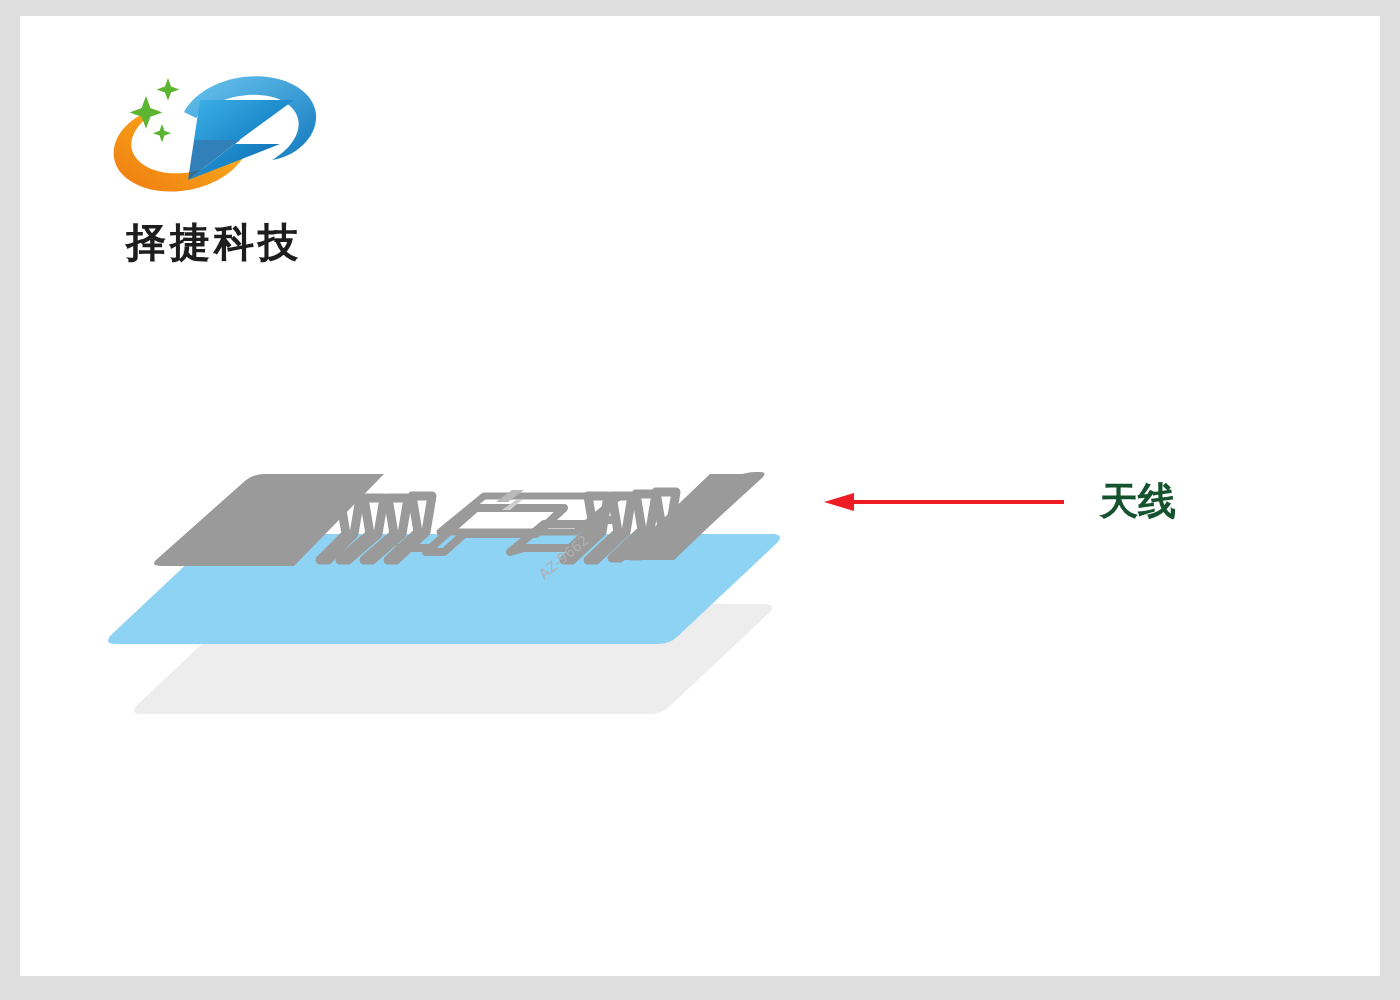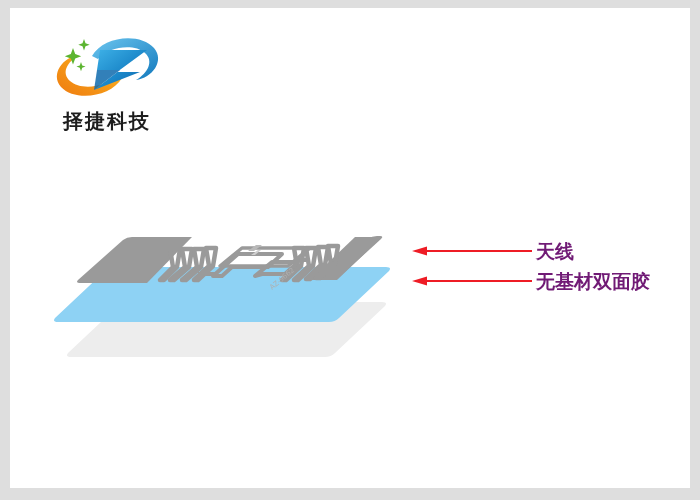--- a/index.html
+++ b/index.html
@@ -72,25 +72,25 @@
     height: 26px;
     display: flex;
     align-items: center;
   }
   .callout-arrow {
     width: 120px;
     height: 12px;
     flex: 0 0 auto;
   }
   .callout-label {
-    margin-left: 4px;
+    margin-left: 18px;
     font-family: "DejaVu Sans", "Liberation Sans", sans-serif;
     font-size: 19px;
     font-weight: bold;
-    color: #701a75;
+    color: #14532d;
     white-space: nowrap;
     line-height: 1;
   }
   #callout-0 { left: 402px; top: 230px; }
   #callout-1 { left: 402px; top: 260px; }
   #callout-2 { left: 402px; top: 298px; }
 </style>
 </head>
 <body>
 
@@ -180,23 +180,16 @@
     </svg>
 
     <div class="callout" id="callout-0">
       <svg class="callout-arrow" viewBox="0 0 120 12">
         <line x1="14" y1="6" x2="120" y2="6" stroke="#ee1c25" stroke-width="2"></line>
         <path d="M0 6 L 15 1.5 L 15 10.5 Z" fill="#ee1c25"></path>
       </svg>
       <span class="callout-label">天线</span>
     </div>
 
-    <div class="callout" id="callout-1">
-      <svg class="callout-arrow" viewBox="0 0 120 12">
-        <line x1="14" y1="6" x2="120" y2="6" stroke="#ee1c25" stroke-width="2"></line>
-        <path d="M0 6 L 15 1.5 L 15 10.5 Z" fill="#ee1c25"></path>
-      </svg>
-      <span class="callout-label">无基材双面胶</span>
-    </div>
 
 
   </div>
 </div>
 
 </body></html>

